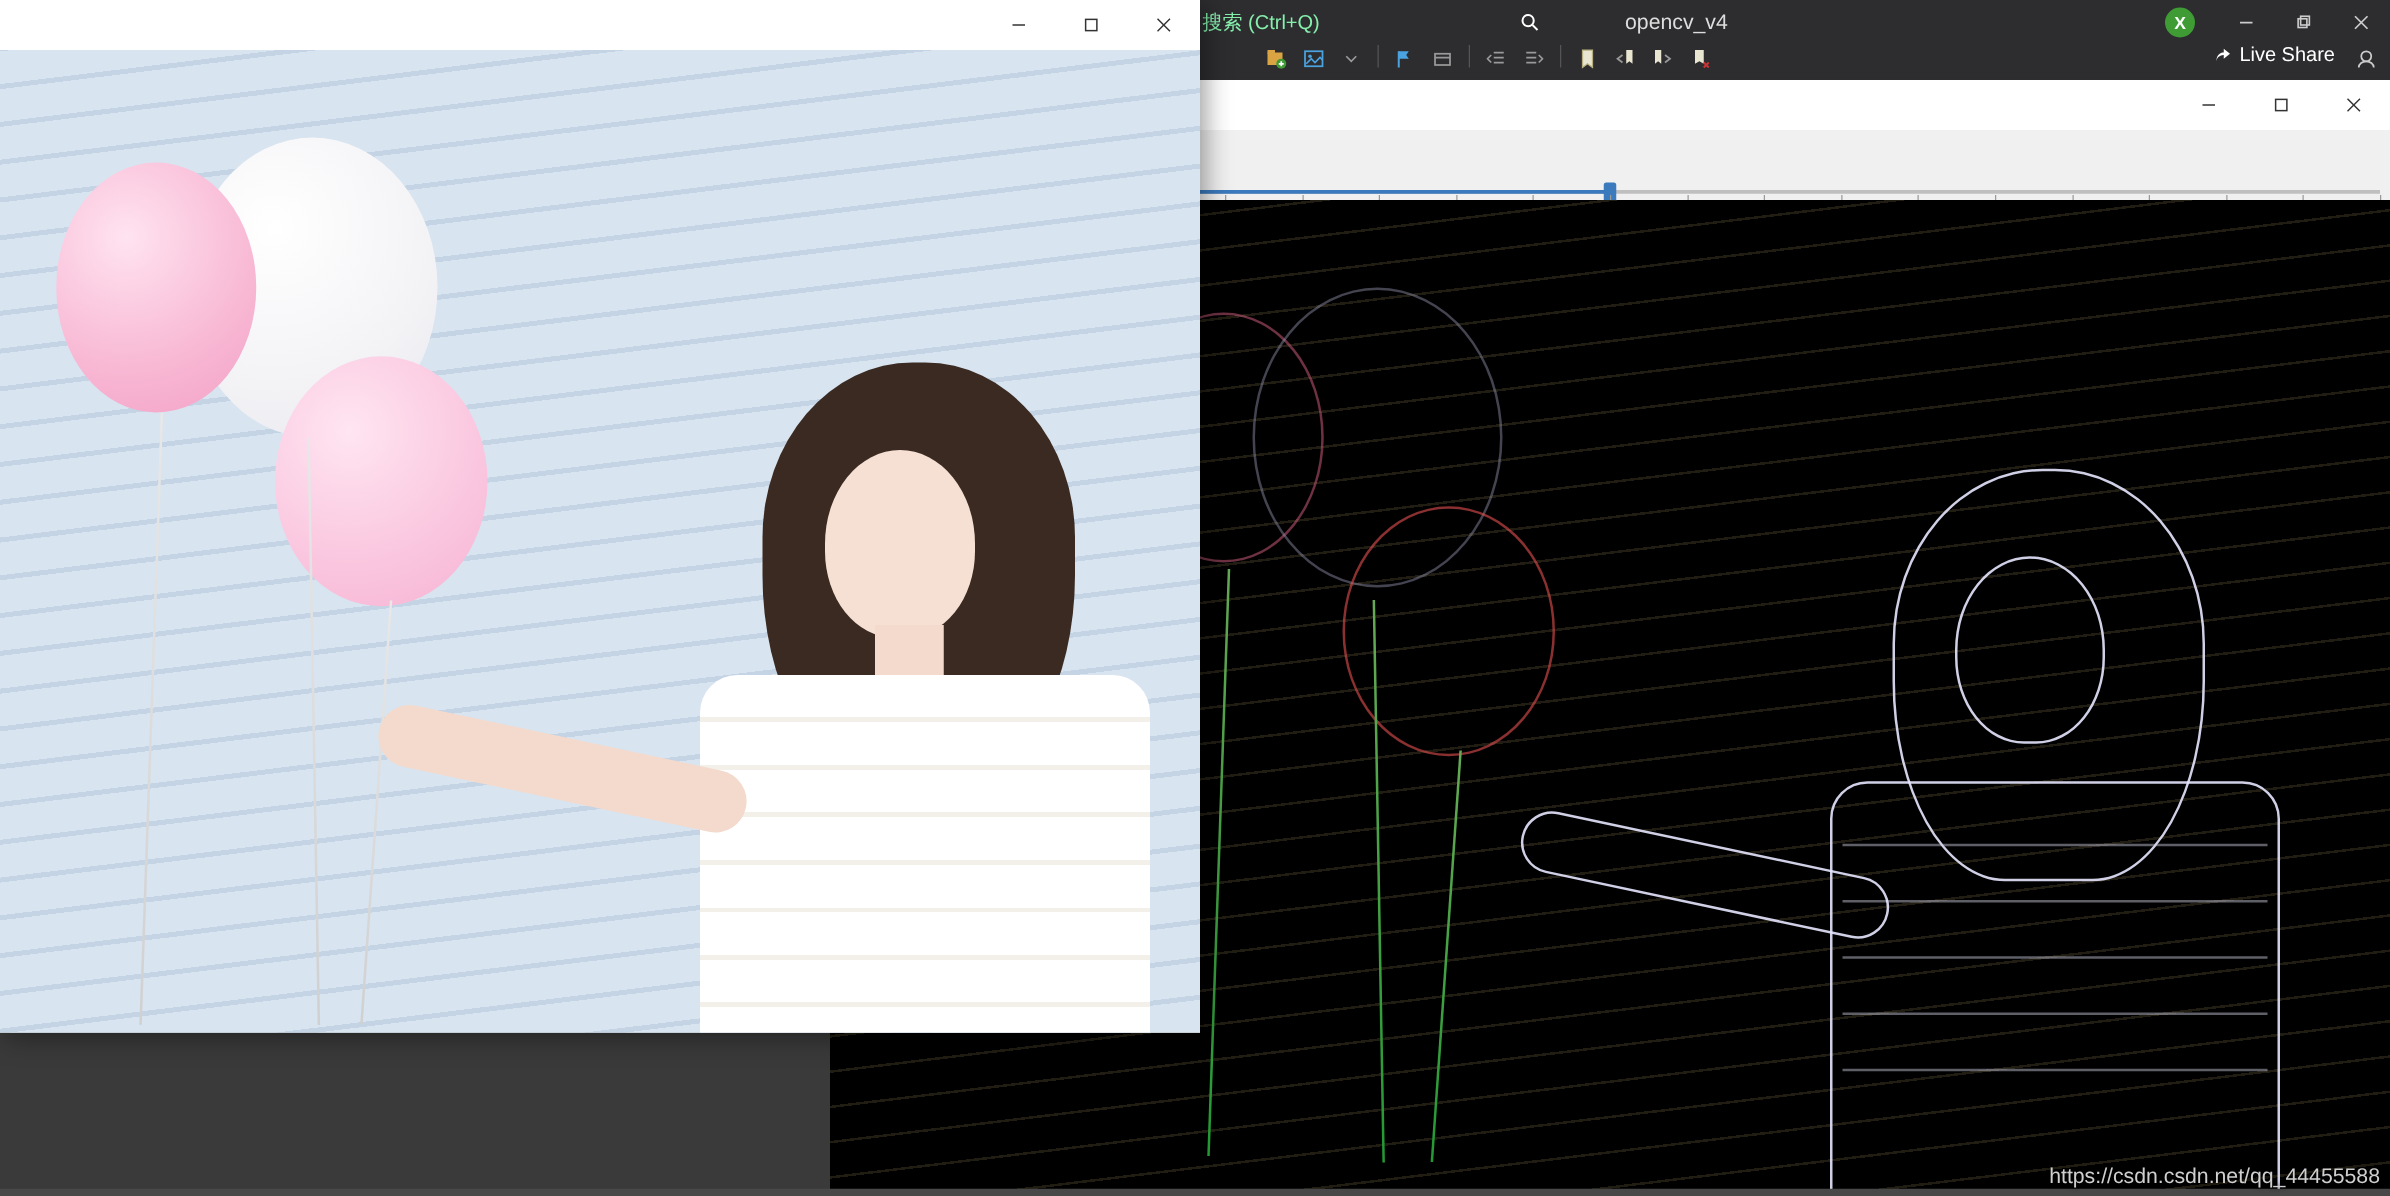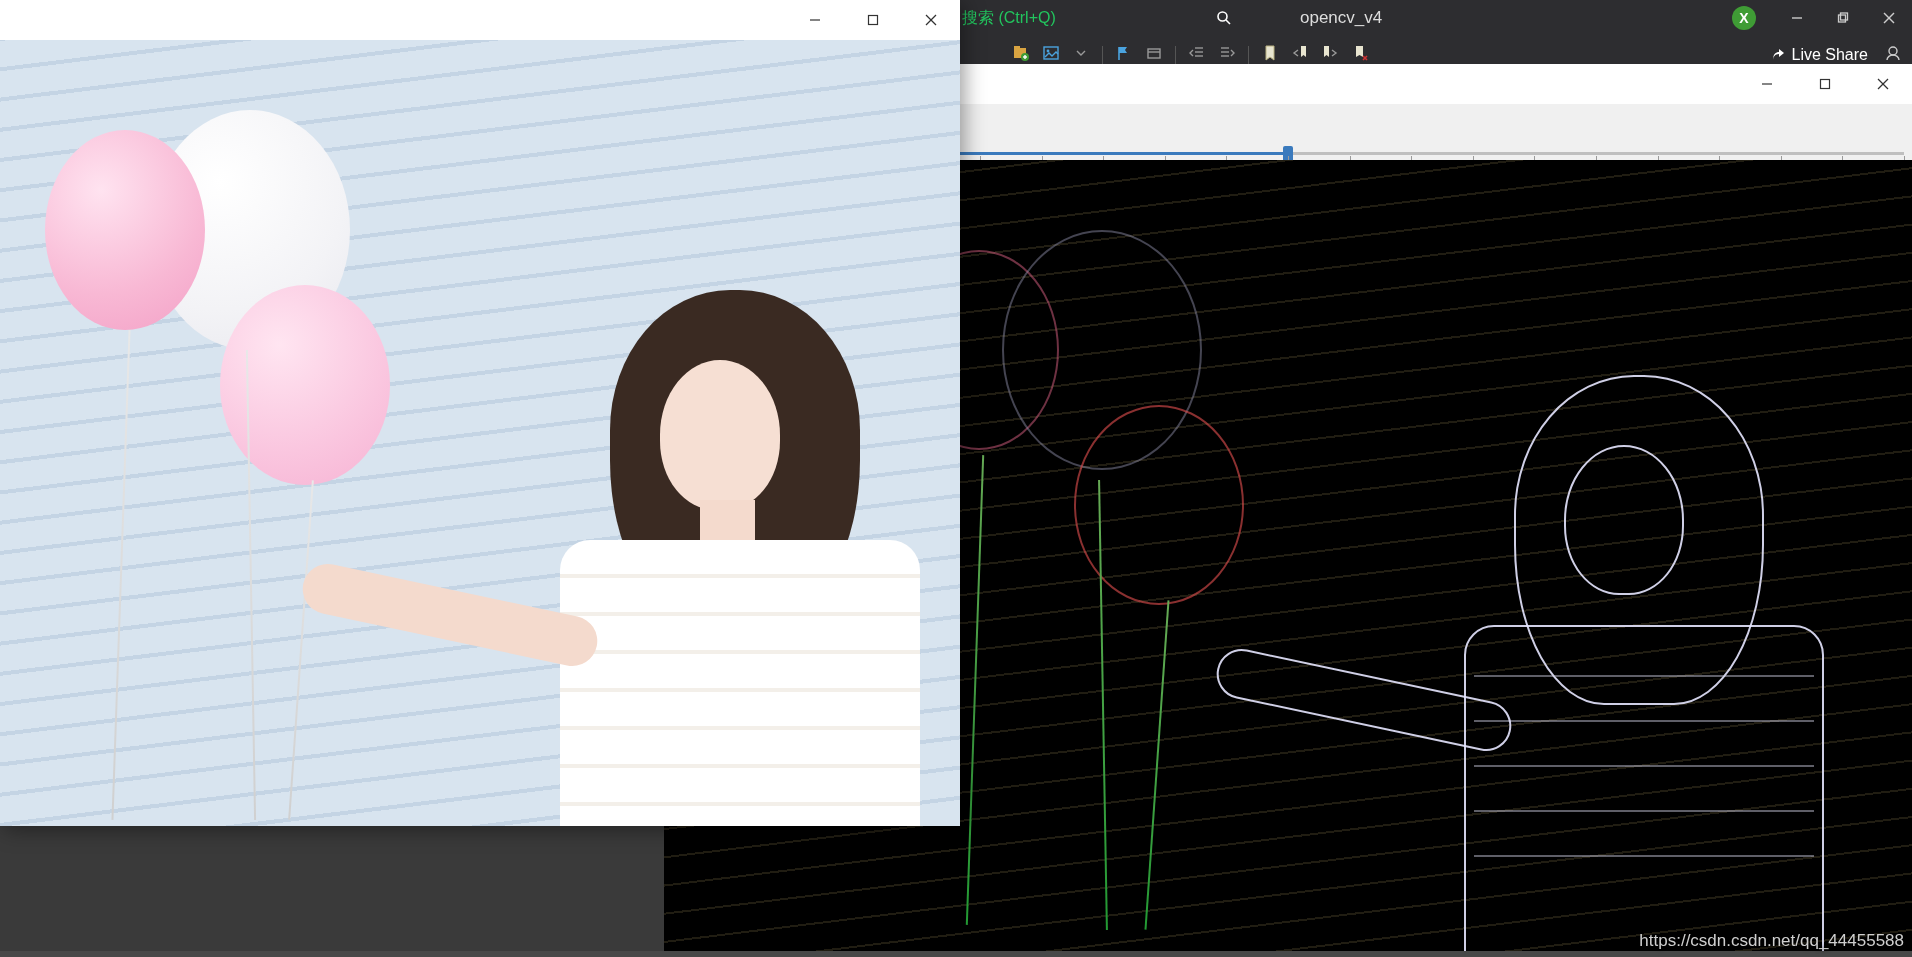--- a/index.html
+++ b/index.html
@@ -8,31 +8,31 @@
     font-family:"Segoe UI",Arial,sans-serif;
     background:#2d2d30;
     overflow:hidden;
     position:relative;
   }
 
   
   .vs { position:absolute; left:0; top:0; right:0; height:62px; background:#2d2d30; color:#ddd; }
   .vs-top { position:absolute; left:960px; right:0; top:0; height:36px; display:flex; align-items:center; }
   .vs-search { flex:0 0 280px; height:28px; display:flex; align-items:center; margin-left:2px; }
-  .vs-search span { color:#22c55e; font-size:16px; }
+  .vs-search span { color:#86efac; font-size:16px; }
   .vs-search .mag { margin-left:auto; margin-right:10px; font-size:16px; color:#fff; }
   .vs-tab { margin-left:42px; height:36px; display:flex; align-items:center; padding:0 16px;
             background:#2d2d30; color:#ddd; font-size:17px; }
   .vs-badge { margin-left:auto; width:24px; height:24px; border-radius:50%;
               background:#3f9c35; color:#fff; display:flex; align-items:center;
               justify-content:center; font-size:14px; font-weight:bold; margin-right:18px; }
   .vs-winbtn { width:46px; height:36px; display:flex; align-items:center; justify-content:center; color:#bbb; font-size:14px; }
 
   .vs-tool { position:absolute; left:984px; right:0; top:36px; height:28px;
-             display:flex; align-items:flex-end; gap:4px; padding-left:24px; }
+             display:flex; align-items:flex-start; gap:4px; padding-left:24px; }
   .tbtn { width:26px; height:22px; display:flex; align-items:center; justify-content:center;
           color:#c8c8c8; font-size:16px; }
   .sep { width:1px; height:18px; background:#555; margin:0 4px; }
   .liveshare { margin-left:auto; color:#fff; font-size:16px; margin-right:8px;
                display:flex; align-items:center; gap:6px; }
 
   
   .win1 {
     position:absolute; left:0; top:0; width:960px; height:826px;
     background:#fff; box-shadow:4px 4px 20px rgba(0,0,0,.4); z-index:50;

